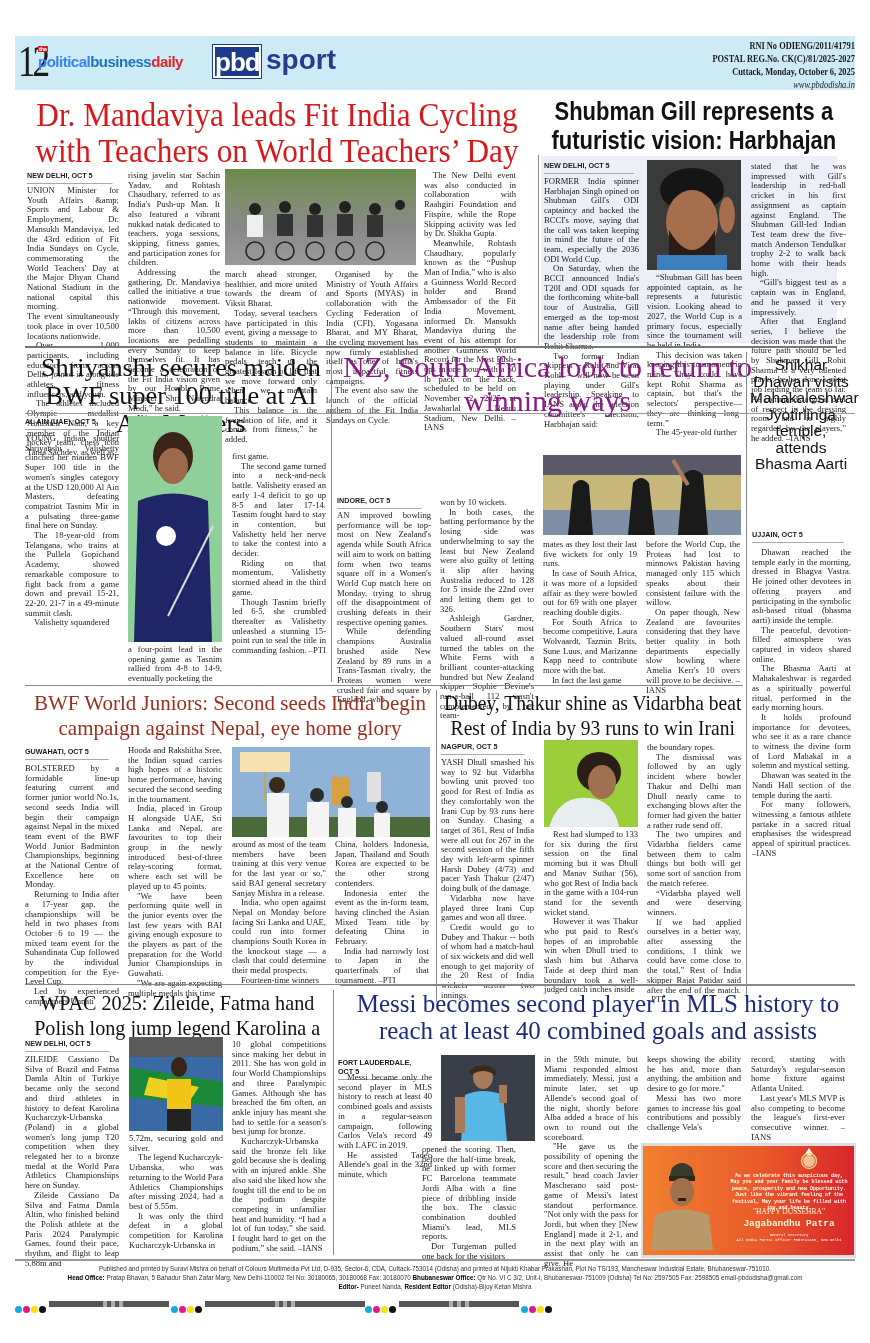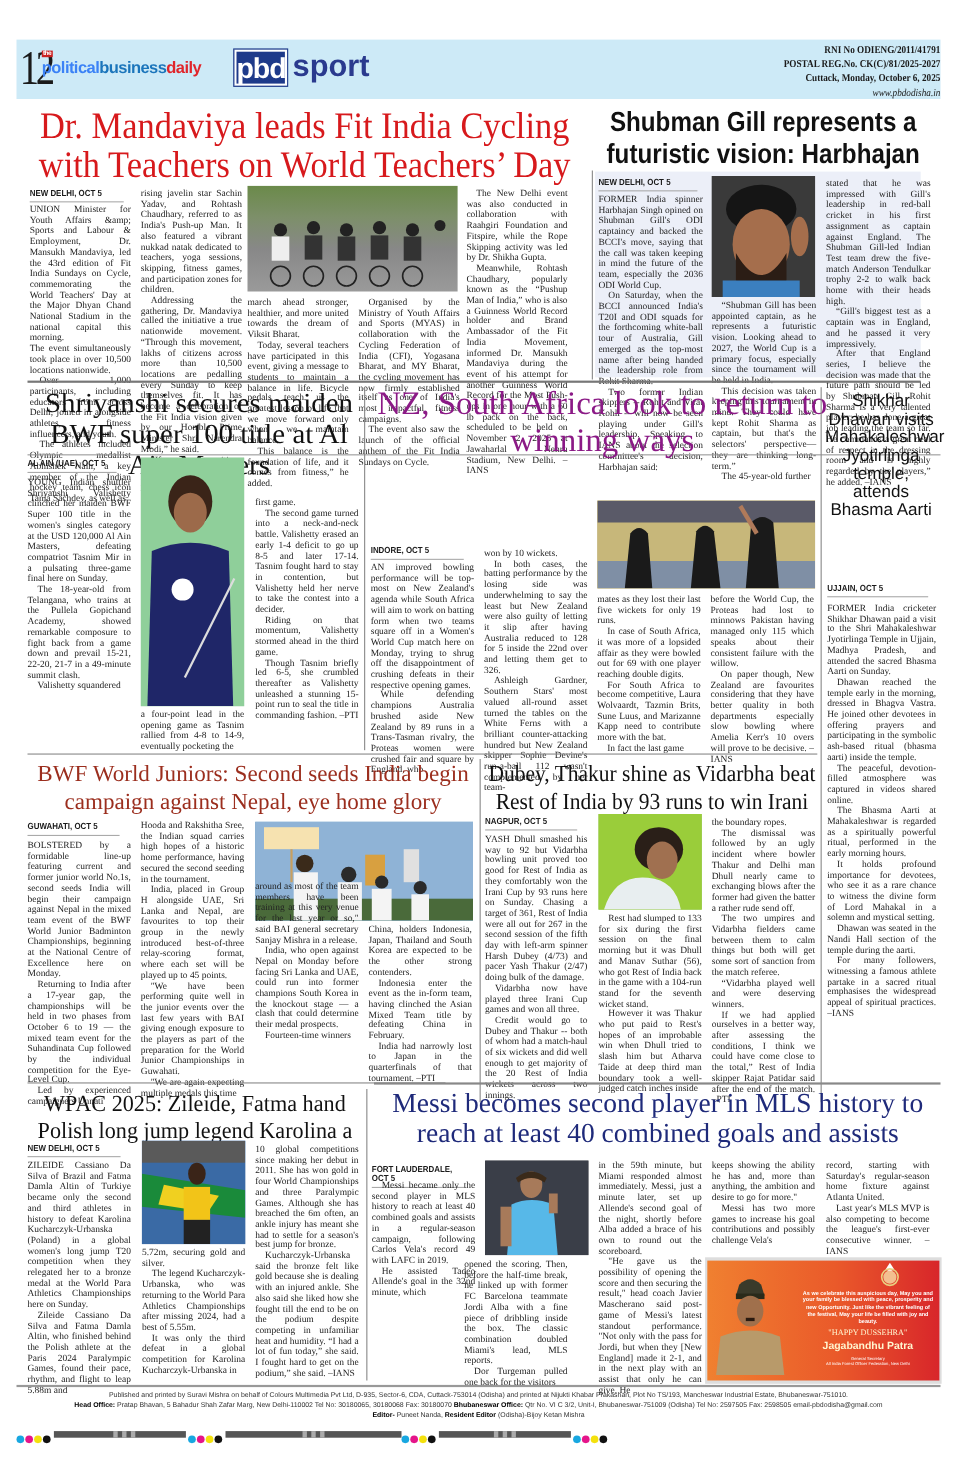--- a/index.html
+++ b/index.html
@@ -25,21 +25,21 @@
 .vr{position:absolute;width:1px;background:#888}
 .gillbox{position:absolute;left:541px;top:156px;width:296px;height:187px;background:#eceff8}
 .footer{position:absolute;left:15px;top:1264px;width:840px;text-align:center;font-family:"Liberation Sans",sans-serif;font-size:6.3px;line-height:9px;color:#333}
 .footer b{font-weight:bold;color:#000}
 .regbar{position:absolute;left:15px;top:1299px;width:840px;height:10px}
 .dot{display:inline-block;width:7px;height:7px;border-radius:50%;margin-right:1px;vertical-align:middle}
 .strip{position:absolute;top:2px;height:6px;background:#555}
 .strip .lt{position:absolute;top:0;height:6px;background:#aaa;width:4px}
 .ad{position:absolute;left:641px;top:1143px;width:215px;height:115px;background:#ddd;padding:3px 2px}
 .adin{position:relative;width:100%;height:100%;background:linear-gradient(90deg,#f08030 0%,#ea5a2a 55%,#d8262a 100%)}
-.adtxt{position:absolute;right:5px;width:120px;text-align:center;color:#fff;font-family:Liberation Sans, sans-serif}
+.adtxt{position:absolute;right:5px;width:120px;text-align:center;color:#fff;font-family:Liberation Mono, monospace}
 </style>
 </head>
 <body>
 
 <div class="mast"></div>
 <div class="pno">12</div>
 <div class="logo">
   <span class="the">the</span><span class="p">political</span><span class="b">business</span><span class="d">daily</span>
 </div>
 <div class="pbd">pbd</div>
@@ -197,21 +197,20 @@
 </div>
 <div class="col" style="left:646px;top:540px;width:94px">
   <p class="ni">before the World Cup, the Proteas had lost to minnows Pakistan having managed only 115 which speaks about their consistent failure with the willow.</p>
     <p>On paper though, New Zealand are favourites considering that they have better quality in both departments especially slow bowling where Amelia Kerr's 10 overs will prove to be decisive. –IANS</p>
 </div>
 <div class="vr" style="left:746px;top:352px;height:650px"></div>
 
 <div class="hl hl-sans" style="left:750px;top:357px;width:102px;font-size:15.5px;line-height:16.5px;color:#111">Shikhar Dhawan visits Mahakaleshwar Jyotirlinga temple, attends Bhasma Aarti</div>
 <div class="dl" style="left:752px;top:530px;width:102px">UJJAIN, OCT 5</div>
 <div class="col" style="left:752px;top:548px;width:99px">
-  <p class="ni">FORMER India cricketer Shikhar Dhawan paid a visit to the Shri Mahakaleshwar Jyotirlinga Temple in Ujjain, Madhya Pradesh, and attended the sacred Bhasma Aarti on Sunday.</p>
     <p>Dhawan reached the temple early in the morning, dressed in Bhagva Vastra. He joined other devotees in offering prayers and participating in the symbolic ash-based ritual (bhasma aarti) inside the temple.</p>
     <p>The peaceful, devotion-filled atmosphere was captured in videos shared online.</p>
     <p>The Bhasma Aarti at Mahakaleshwar is regarded as a spiritually powerful ritual, performed in the early morning hours.</p>
     <p>It holds profound importance for devotees, who see it as a rare chance to witness the divine form of Lord Mahakal in a solemn and mystical setting.</p>
     <p>Dhawan was seated in the Nandi Hall section of the temple during the aarti.</p>
     <p>For many followers, witnessing a famous athlete partake in a sacred ritual emphasises the widespread appeal of spiritual practices. –IANS</p>
 </div>
 
 <div class="hr" style="left:25px;top:685px;width:718px;height:1px;background:#888"></div>
 
@@ -239,21 +238,21 @@
       <circle cx="45" cy="38" r="8" fill="#3a2a1a"></circle>
       <rect x="35" y="46" width="22" height="44" fill="#f4f4f4"></rect>
       <circle cx="85" cy="48" r="7" fill="#2a2a2a"></circle>
       <rect x="75" y="55" width="22" height="35" fill="#f4f4f4"></rect>
       <circle cx="115" cy="55" r="6" fill="#2a2a2a"></circle>
       <rect x="106" y="61" width="18" height="29" fill="#f4f4f4"></rect>
       <circle cx="150" cy="60" r="6" fill="#2a2a2a"></circle>
       <rect x="142" y="66" width="16" height="24" fill="#f4f4f4"></rect>
     </svg>
 </div>
-<div class="col" style="left:232px;top:801px;width:94px">
+<div class="col" style="left:232px;top:840px;width:94px">
   <p class="ni">around as most of the team members have been training at this very venue for the last year or so," said BAI general secretary Sanjay Mishra in a release.</p>
     <p>India, who open against Nepal on Monday before facing Sri Lanka and UAE, could run into former champions South Korea in the knockout stage — a clash that could determine their medal prospects.</p>
     <p>Fourteen-time winners</p>
 </div>
 <div class="col" style="left:335px;top:840px;width:94px">
   <p class="ni">China, holders Indonesia, Japan, Thailand and South Korea are expected to be the other strong contenders.</p>
     <p>Indonesia enter the event as the in-form team, having clinched the Asian Mixed Team title by defeating China in February.</p>
     <p>India had narrowly lost to Japan in the quarterfinals of that tournament. –PTI</p>
 </div>
 <div class="vr" style="left:436px;top:690px;height:312px"></div>

